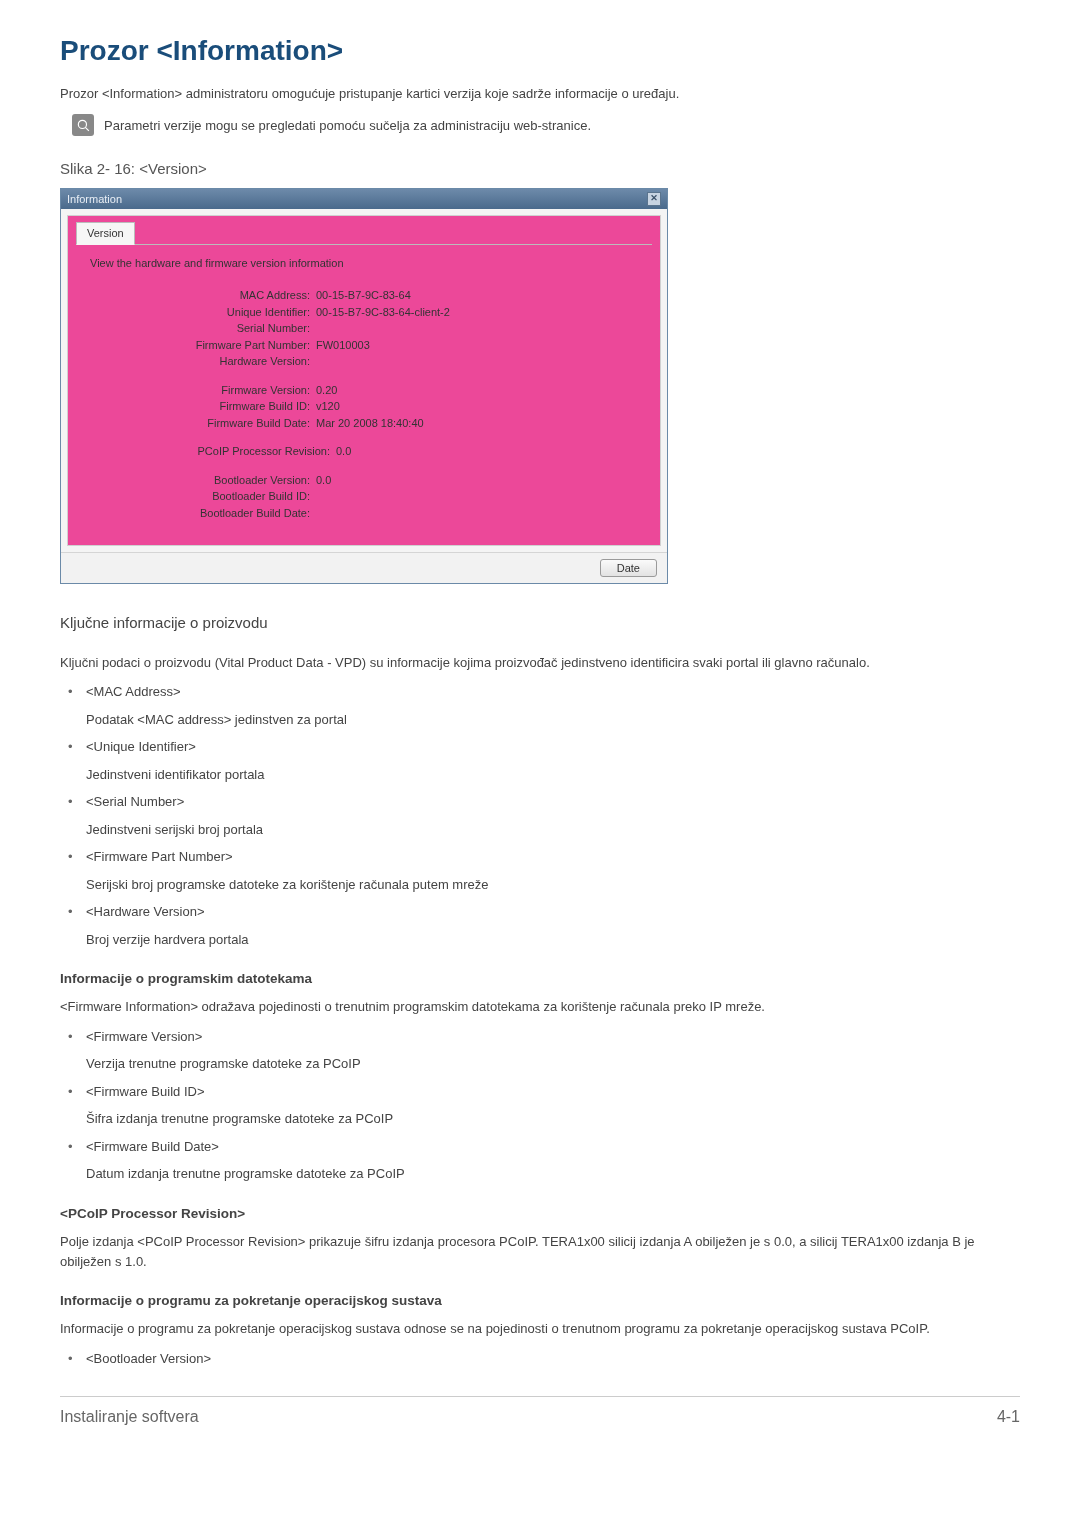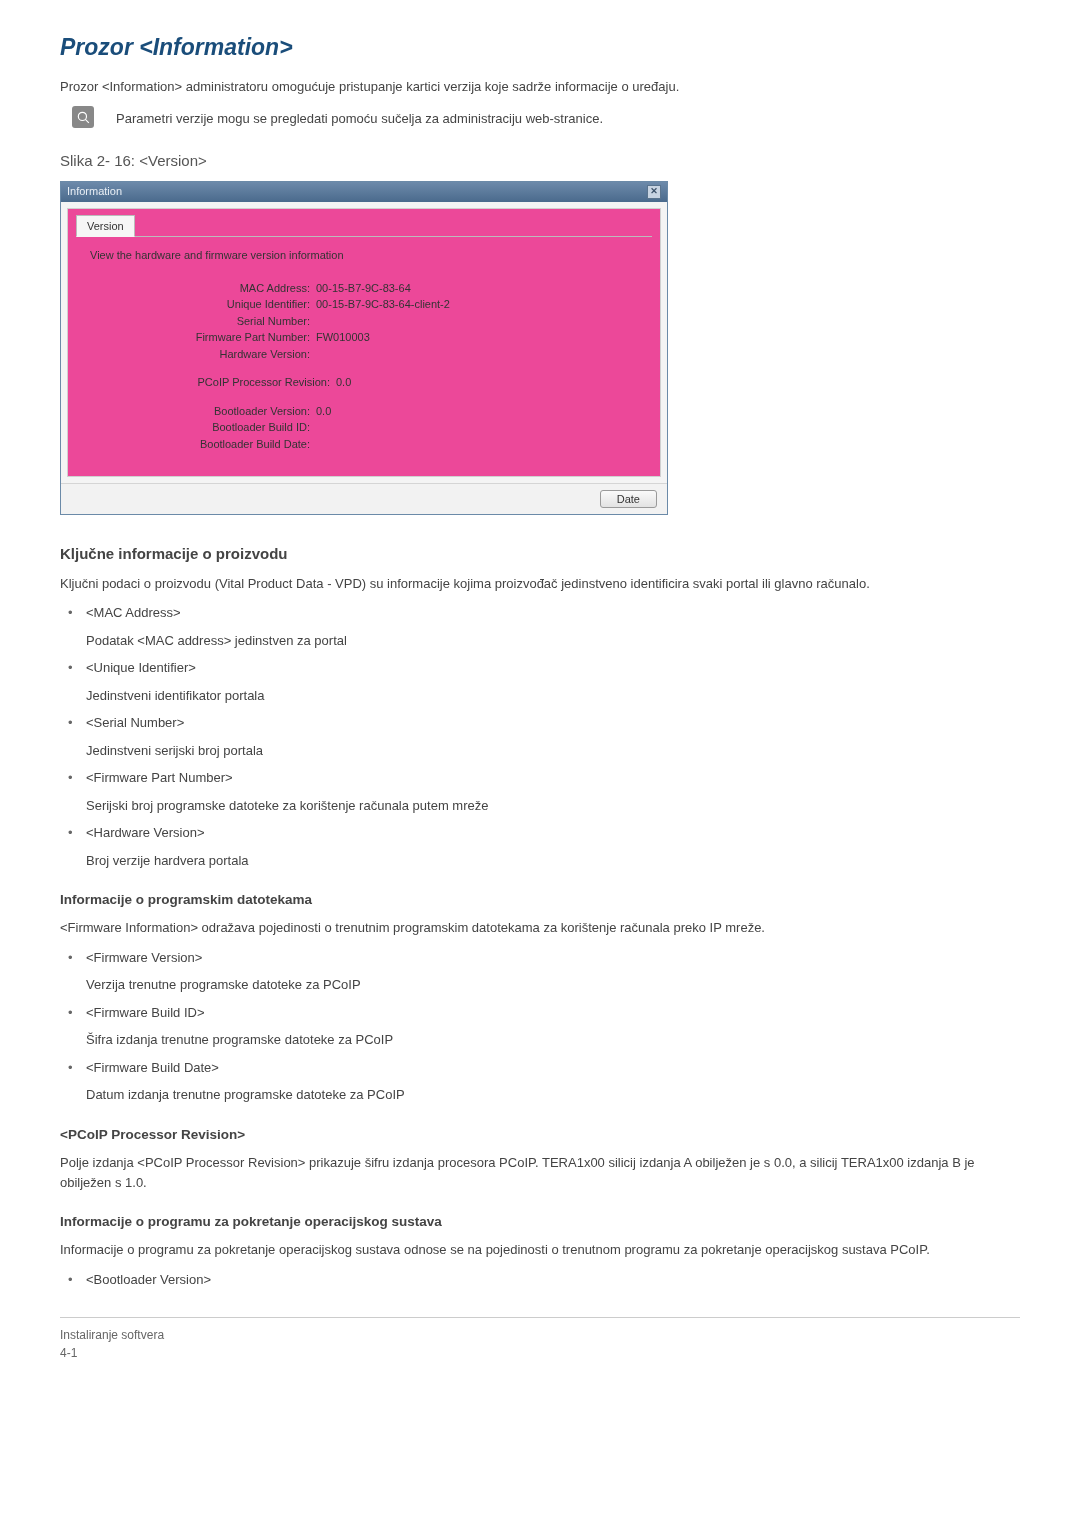--- a/index.html
+++ b/index.html
@@ -7,44 +7,43 @@
       font-family: Arial, Helvetica, sans-serif;
       background: #fff;
       color: #333;
       width: 1080px;
       padding: 30px 60px 20px 60px;
       font-size: 13px;
       line-height: 1.5;
     }
     h1 {
       color: #1a4d7a;
-      font-size: 23px;
+      font-size: 28px;
       font-weight: bold;
       margin-bottom: 12px;
-      font-style: italic;
     }
     h2 {
       color: #444;
       font-size: 15px;
-      font-weight: bold;
+      font-weight: normal;
       margin-top: 28px;
-      margin-bottom: 8px;
+      margin-bottom: 18px;
     }
     h3 {
       color: #444;
       font-size: 13.5px;
       font-weight: bold;
       margin-top: 20px;
       margin-bottom: 8px;
     }
     p { margin-bottom: 10px; color: #444; }
     .note-row {
       display: flex;
       align-items: flex-end;
-      gap: 22px;
+      gap: 10px;
       margin: 10px 0 18px 0;
       padding-left: 12px;
     }
     .note-icon {
       width: 22px;
       height: 22px;
       background: #888;
       border-radius: 3px;
       display: flex;
       align-items: center;
@@ -149,23 +148,22 @@
       color: #666;
     }
     .li-title { display: block; }
     .li-desc { display: block; margin-top: 8px; }
     .page-footer {
       border-top: 1px solid #ccc;
       margin-top: 28px;
       padding-top: 8px;
       display: flex;
       justify-content: space-between;
-      font-size: 12px;
+      font-size: 16px;
       color: #666;
-      flex-direction: column;
     }
   </style>
 </head>
 <body>
 
 <h1>Prozor &lt;Information&gt;</h1>
 <p>Prozor &lt;Information&gt; administratoru omogućuje pristupanje kartici verzija koje sadrže informacije o uređaju.</p>
 
 <div class="note-row">
   <div class="note-icon">
@@ -206,20 +204,34 @@
       <div class="kv-row">
           <span class="kv-label">Firmware Part Number:</span>
           <span class="kv-value">FW010003</span>
         </div>
       <div class="kv-row">
           <span class="kv-label">Hardware Version:</span>
           <span class="kv-value"></span>
         </div>
     </div>
 
+    <div class="kv-block">
+      <div class="kv-row">
+          <span class="kv-label">Firmware Version:</span>
+          <span class="kv-value">0.20</span>
+        </div>
+      <div class="kv-row">
+          <span class="kv-label">Firmware Build ID:</span>
+          <span class="kv-value">v120</span>
+        </div>
+      <div class="kv-row">
+          <span class="kv-label">Firmware Build Date:</span>
+          <span class="kv-value">Mar 20 2008 18:40:40</span>
+        </div>
+    </div>
 
     <div class="kv-block">
       <div class="kv-row">
           <span class="kv-label" style="width:160px;">PCoIP Processor Revision:</span>
           <span class="kv-value">0.0</span>
         </div>
     </div>
 
     <div class="kv-block">
       <div class="kv-row">

